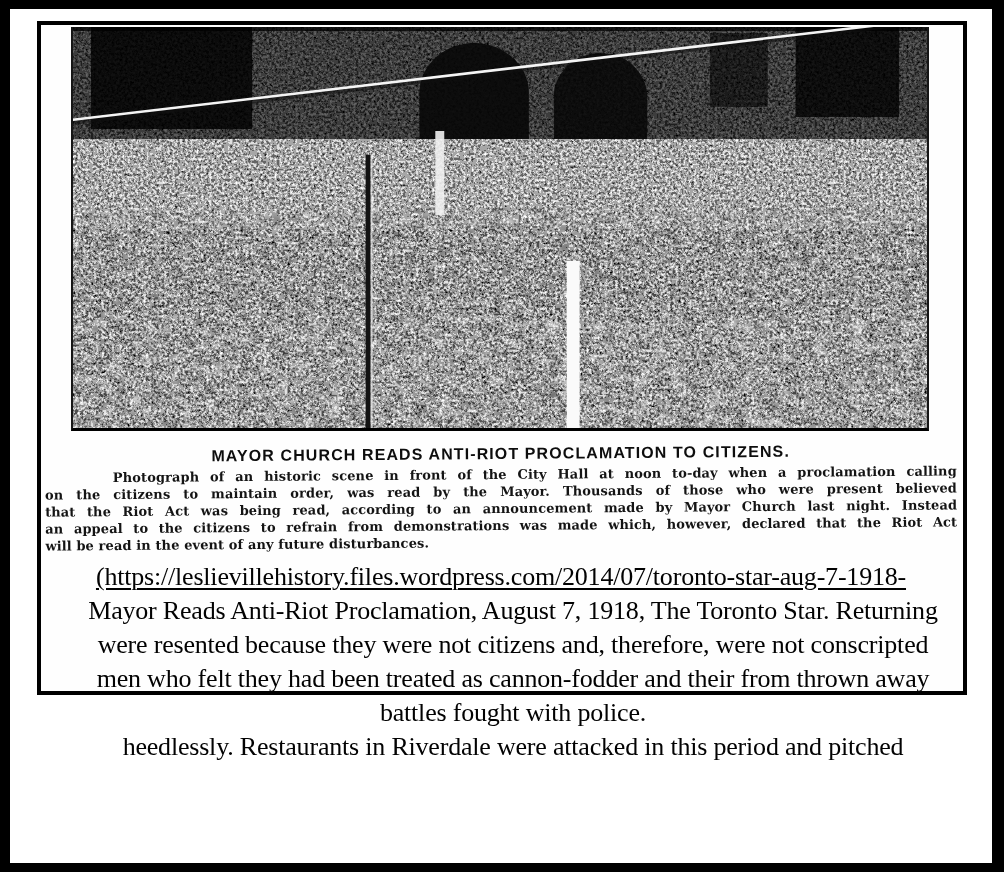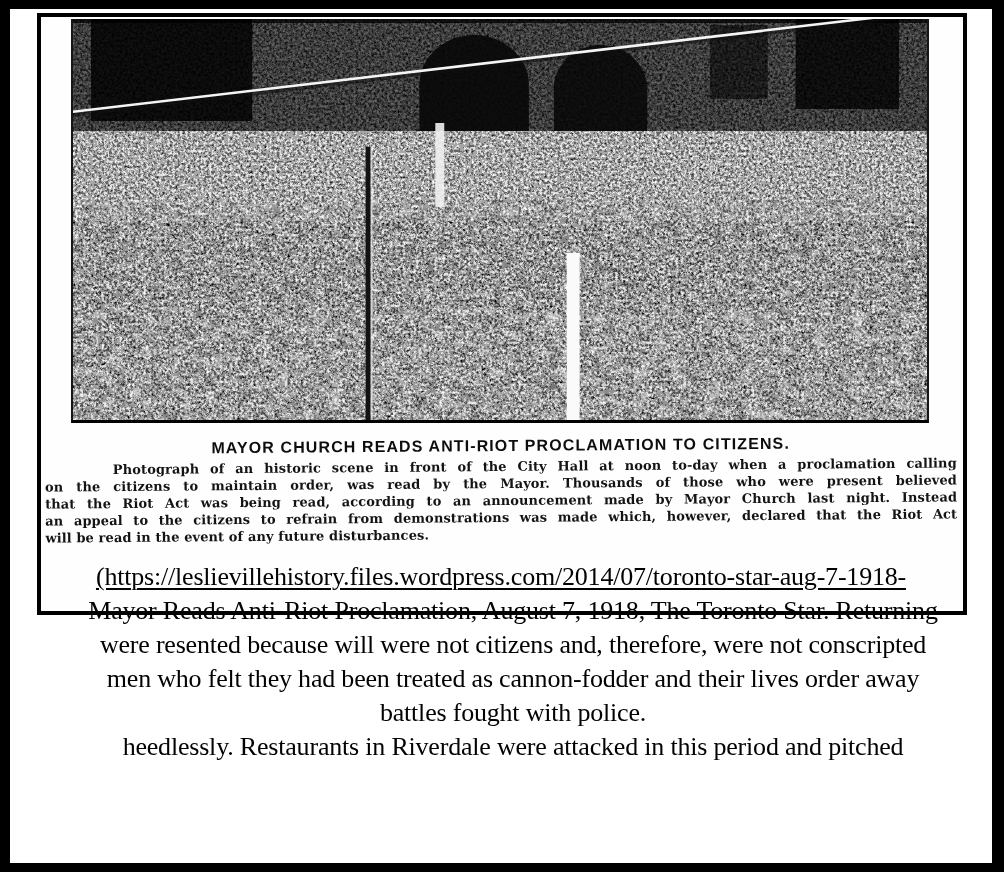--- a/index.html
+++ b/index.html
@@ -15,23 +15,23 @@
     border-right-width: 12px;
     overflow: hidden;
     font-family: "Liberation Serif", serif;
     color: #050505;
   }
 
   
   .clipping {
     position: absolute;
     left: 27px;
-    top: 4px;
+    top: 12px;
     width: 930px;
-    height: 602px;
+    height: 674px;
     border: 4px solid #000;
     background: #fefefe;
   }
 
   
   .photo {
     position: absolute;
     left: 30px;
     top: 2px;
     width: 858px;
@@ -175,20 +175,20 @@
       <div class="cap-line cap-last">will be read in the event of any future disturbances.</div>
     </div>
   </div>
 
   <div class="lower-text">
     <div title="https://leslievillehistory.files.wordpress.com/2014/07/toronto-star-aug-7-1918-mayor-church.jpg">
       <div class="cite-line">(https://leslievillehistory.files.wordpress.com/2014/07/toronto-star-aug-7-1918-</div>
     </div>
     <div>
       <div class="desc-line">Mayor Reads Anti-Riot Proclamation, August 7, 1918, The Toronto Star. Returning</div>
-      <div class="desc-line">were resented because will were not citizens and, therefore, were not conscripted</div>
-      <div class="desc-line">men who felt they had been treated as cannon-fodder and their lives order away</div>
+      <div class="desc-line">were resented because they were not citizens and, therefore, were not conscripted</div>
+      <div class="desc-line">men who felt they had been treated as cannon-fodder and their from thrown away</div>
       <div class="desc-line">battles fought with police.</div>
       <div class="desc-line">heedlessly. Restaurants in Riverdale were attacked in this period and pitched</div>
     </div>
   </div>
 
 </div>
 
 </body></html>

